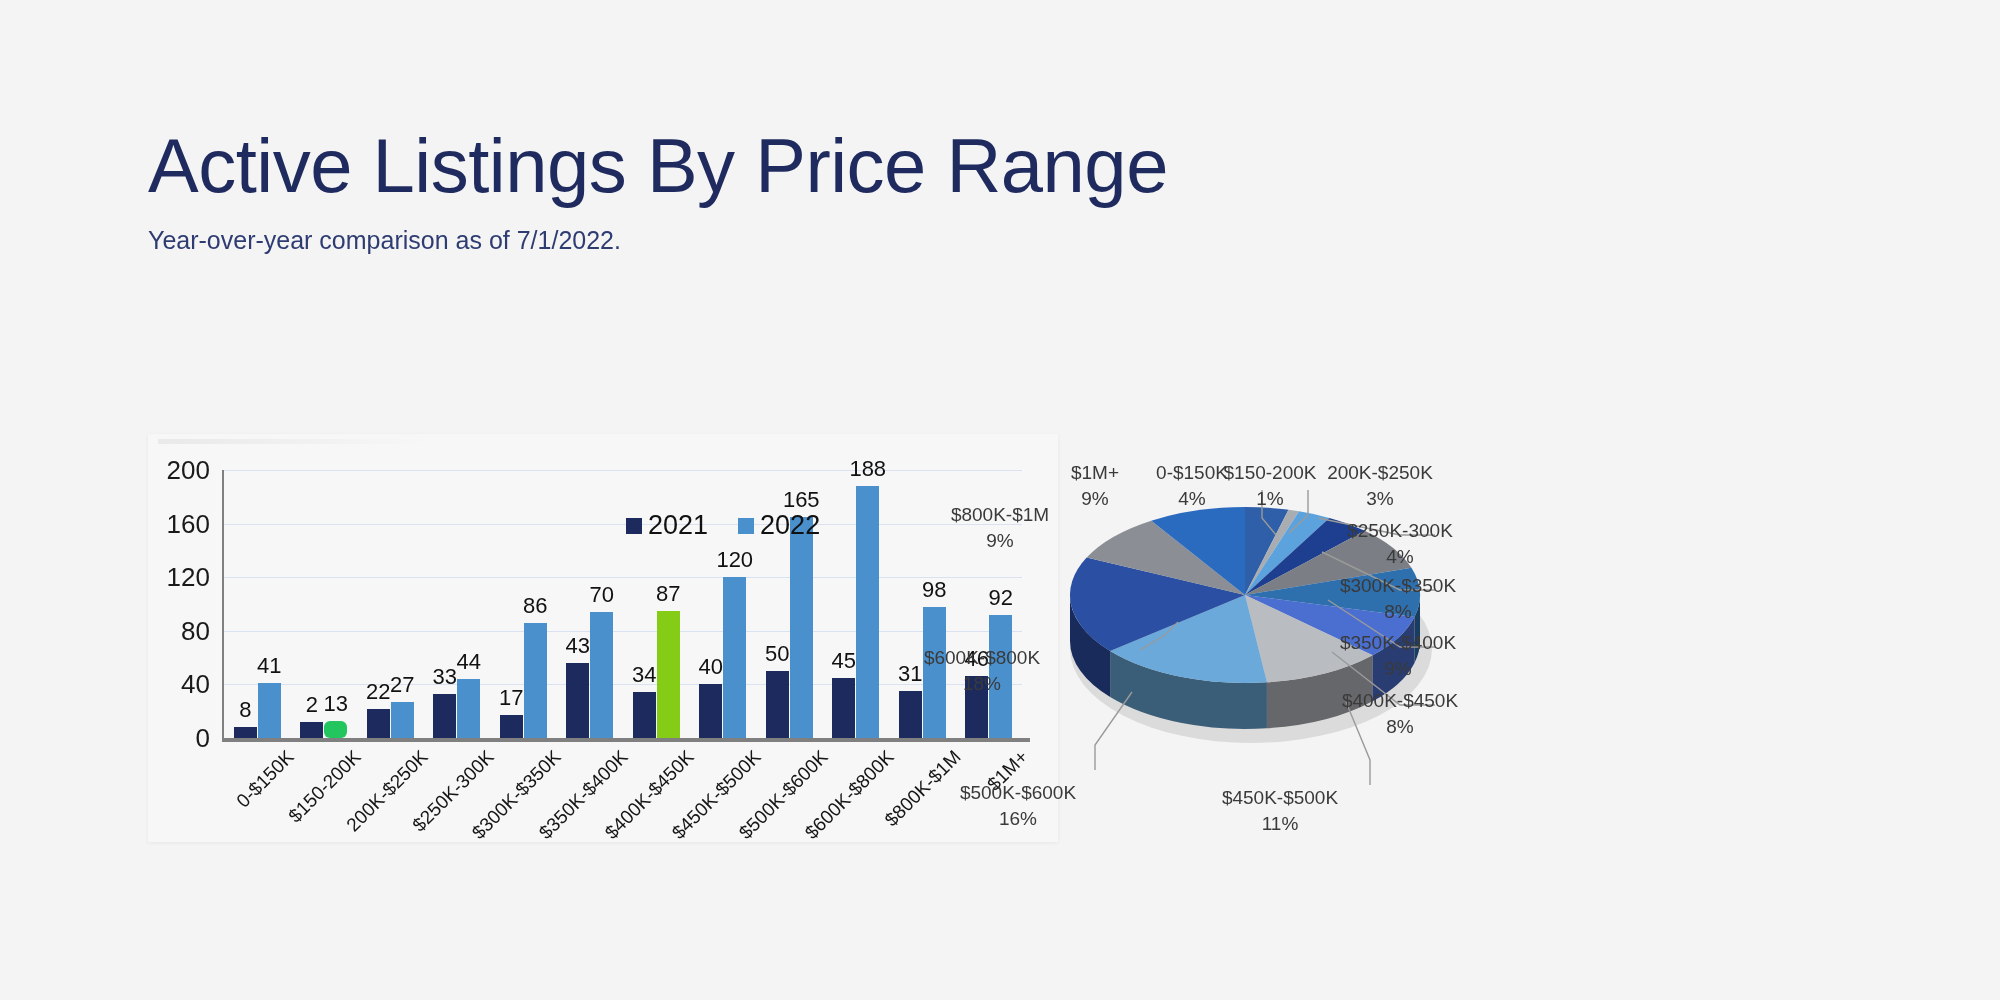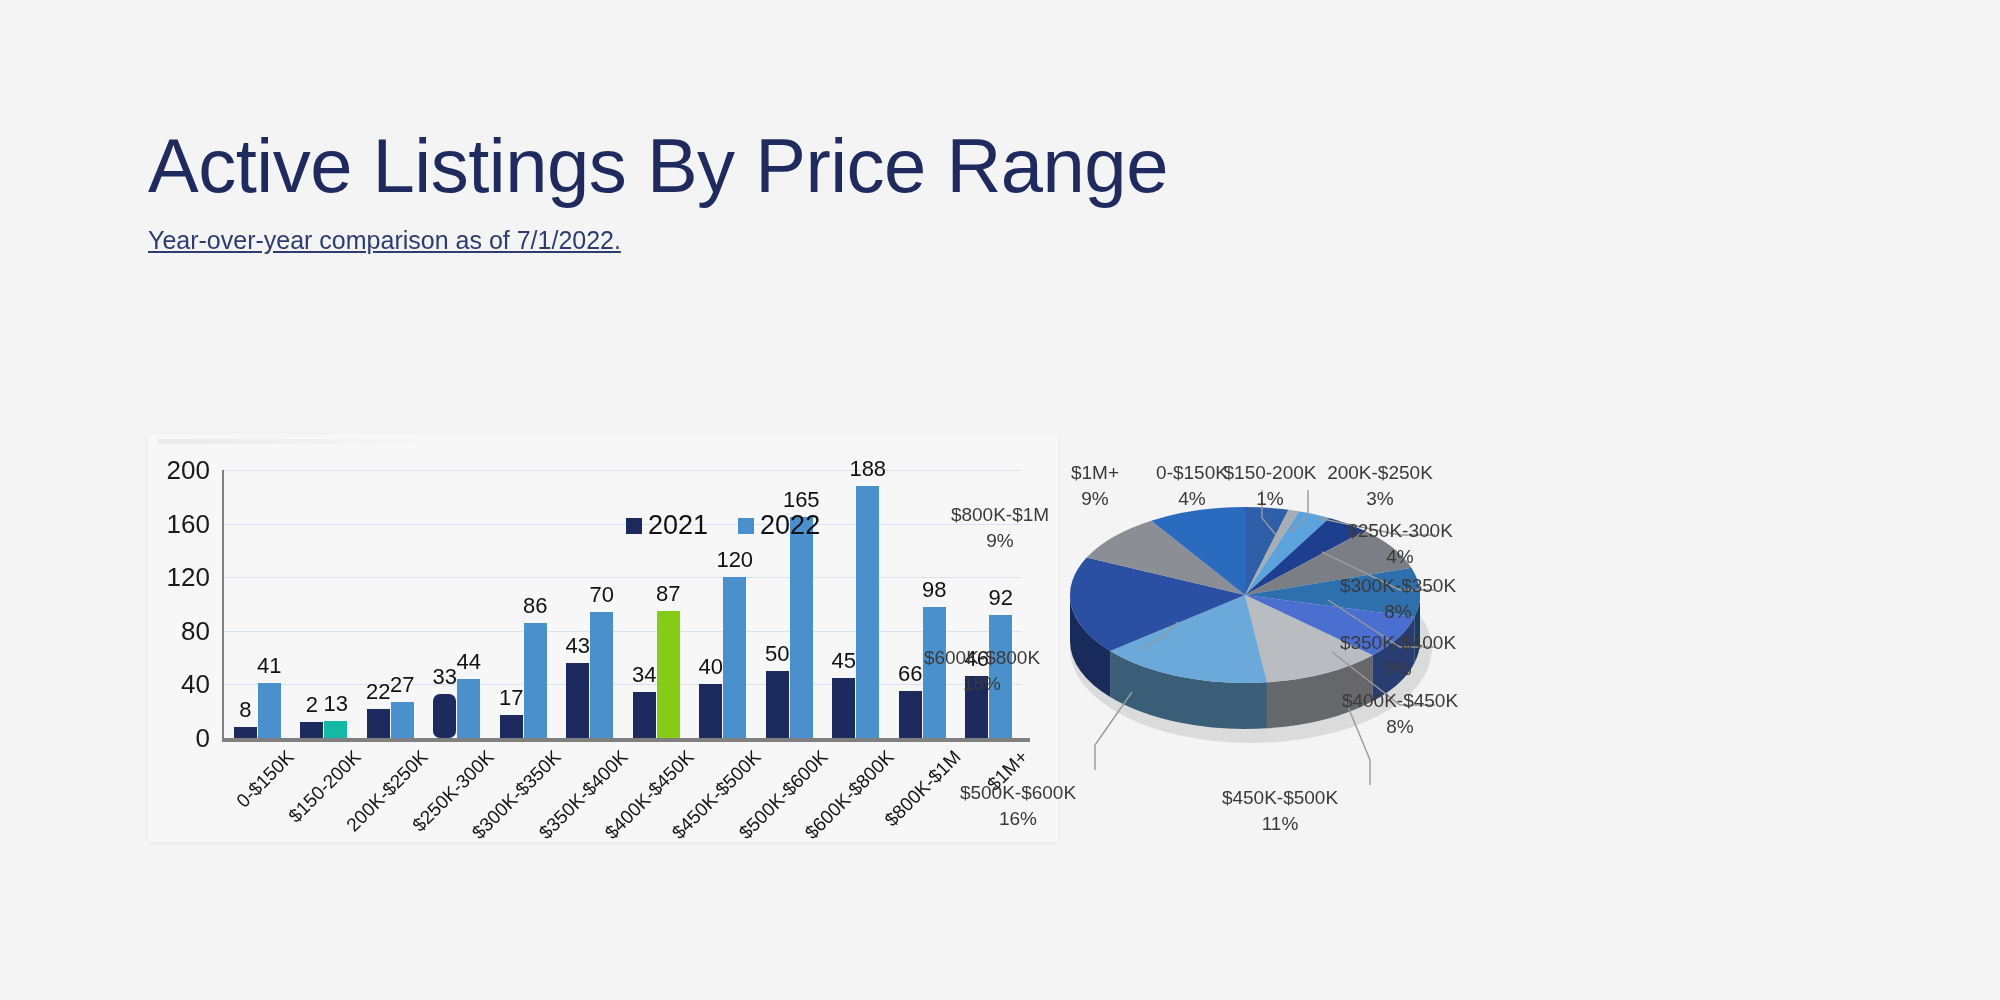--- a/index.html
+++ b/index.html
@@ -14,21 +14,20 @@
 
   
   .header { position:absolute; left:148px; top:128px; }
   .title {
     font-size:76px; font-weight:400; color:#1f2a5e;
     letter-spacing:-0.5px; line-height:1.0; white-space:nowrap;
   }
   .subtitle {
     margin-top:22px; font-size:25px; color:#2e3c72; font-weight:400;
     white-space:nowrap;
-    text-decoration:underline;
   }
 
   
   .bar-panel {
     position:absolute; left:148px; top:434px;
     width:910px; height:408px;
     background:#f7f7f7;
     box-shadow:0 1px 4px rgba(0,0,0,0.06);
   }
   .bar-panel-strip {
@@ -146,34 +145,34 @@
               <span class="vlab">8</span>
             </div>
             <div class="bar y2022" style="height: 54.94px; background: rgb(74, 144, 205);">
               <span class="vlab">41</span>
             </div>
           </div>
           <div class="group">
             <div class="bar y2021" style="height: 16.08px; background: rgb(28, 42, 94);">
               <span class="vlab">2</span>
             </div>
-            <div class="bar y2022" style="height: 17.42px; background: #14b8a6;">
+            <div class="bar y2022" style="height: 17.42px; background: #22c55e; border-radius: 6px;">
               <span class="vlab">13</span>
             </div>
           </div>
           <div class="group">
             <div class="bar y2021" style="height: 29.48px; background: rgb(28, 42, 94);">
               <span class="vlab">22</span>
             </div>
             <div class="bar y2022" style="height: 36.18px; background: rgb(74, 144, 205);">
               <span class="vlab">27</span>
             </div>
           </div>
           <div class="group">
-            <div class="bar y2021" style="height: 44.22px; background: rgb(28, 42, 94); border-radius: 7px;">
+            <div class="bar y2021" style="height: 44.22px; background: rgb(28, 42, 94);">
               <span class="vlab">33</span>
             </div>
             <div class="bar y2022" style="height: 58.96px; background: rgb(74, 144, 205);">
               <span class="vlab">44</span>
             </div>
           </div>
           <div class="group">
             <div class="bar y2021" style="height: 22.78px; background: rgb(28, 42, 94);">
               <span class="vlab">17</span>
             </div>
@@ -216,21 +215,21 @@
           <div class="group">
             <div class="bar y2021" style="height: 60.3px; background: rgb(28, 42, 94);">
               <span class="vlab">45</span>
             </div>
             <div class="bar y2022" style="height: 251.92px; background: rgb(74, 144, 205);">
               <span class="vlab">188</span>
             </div>
           </div>
           <div class="group">
             <div class="bar y2021" style="height: 46.9px; background: rgb(28, 42, 94);">
-              <span class="vlab">66</span>
+              <span class="vlab">31</span>
             </div>
             <div class="bar y2022" style="height: 131px; background: rgb(74, 144, 205); margin-top: 10px;">
               <span class="vlab">98</span>
             </div>
           </div>
           <div class="group">
             <div class="bar y2021" style="height: 61.64px; background: rgb(28, 42, 94);">
               <span class="vlab">46</span>
             </div>
             <div class="bar y2022" style="height: 123.28px; background: rgb(74, 144, 205); margin-top: 20px;">

